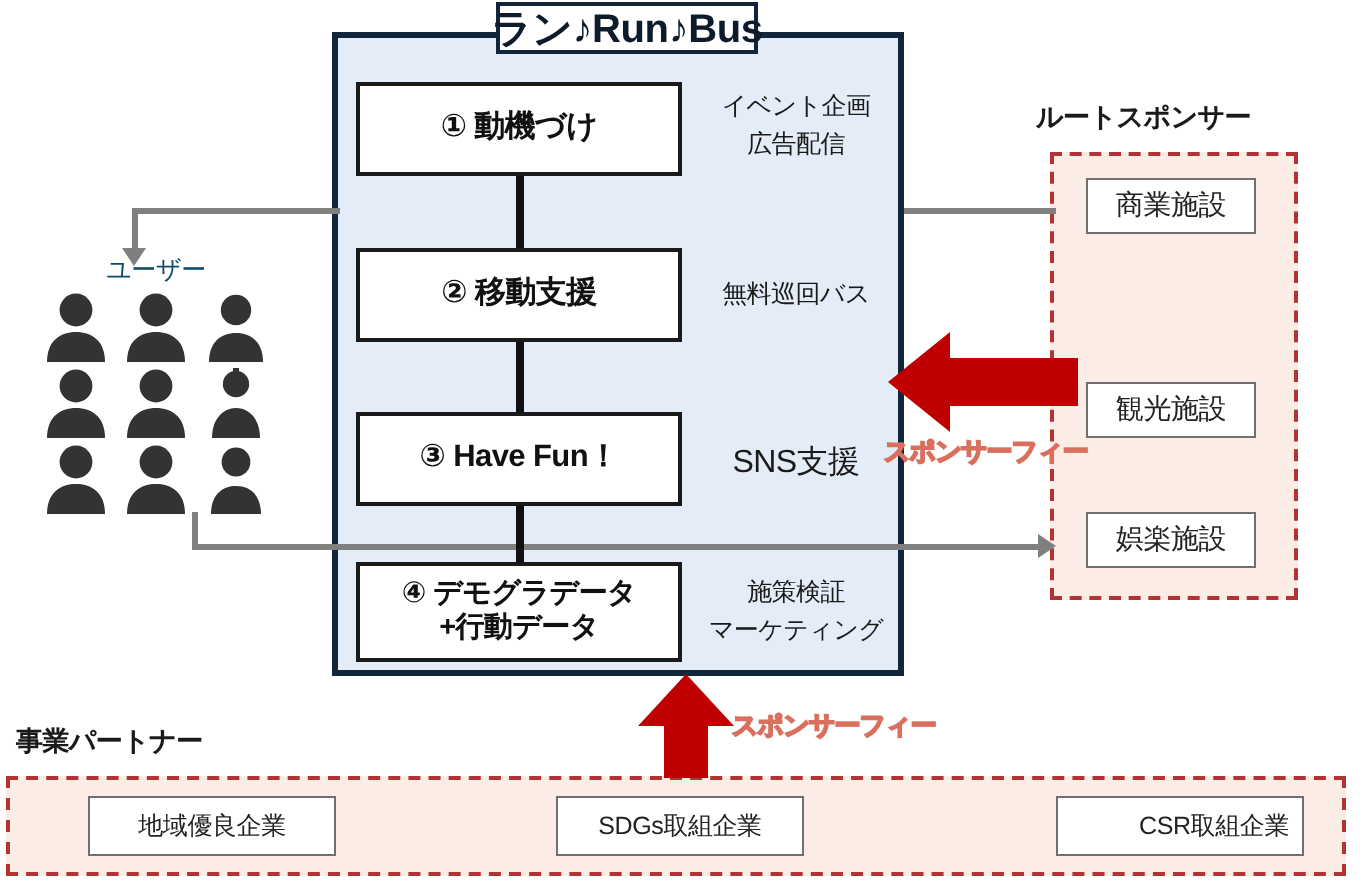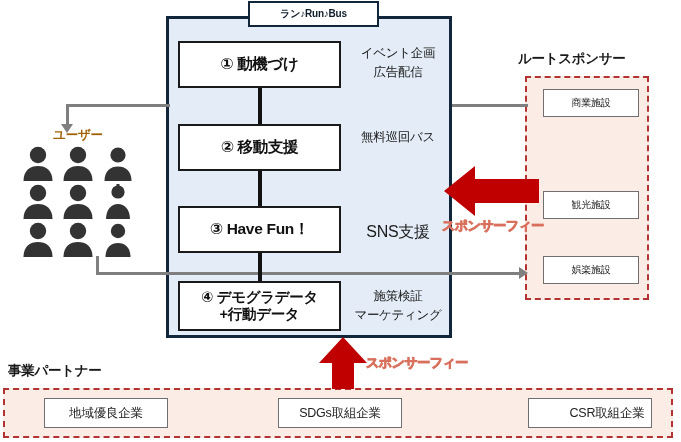--- a/index.html
+++ b/index.html
@@ -34,21 +34,21 @@
     left: 248px;
     top: 1px;
     width: 131px;
     height: 26px;
     background: #ffffff;
     border: 2px solid #11263a;
     box-sizing: border-box;
     display: flex;
     align-items: center;
     justify-content: center;
-    font-size: 10px;
+    font-size: 20px;
     font-weight: bold;
     color: #0d1b2a;
     letter-spacing: -0.2px;
     white-space: nowrap;
     z-index: 6;
   }
 
   
   .step-box {
     position: absolute;
@@ -92,35 +92,34 @@
     width: 100px;
     text-align: center;
     font-size: 12.5px;
     font-weight: normal;
     color: #1a1a1a;
     line-height: 1.55;
     letter-spacing: -0.3px;
     z-index: 4;
   }
   .cap-1 { top: 44px; }
-  .cap-2 { top: 128px; }
+  .cap-2 { top: 138px; }
   .cap-3 { top: 220px; font-size: 16px; }
   .cap-4 { top: 287px; }
 
   
   .users-label {
     position: absolute;
     left: 22px;
     top: 127px;
     width: 112px;
     text-align: center;
     font-size: 12.5px;
-    color: #a16207;
+    color: #0c4a6e;
     letter-spacing: -0.2px;
-    font-weight: bold;
   }
   .users-grid {
     position: absolute;
     left: 18px;
     top: 144px;
     width: 120px;
     display: grid;
     grid-template-columns: repeat(3, 40px);
     grid-template-rows: repeat(3, 38px);
   }
@@ -184,29 +183,29 @@
     top: 76px;
     width: 124px;
     height: 224px;
     background: #fcece6;
     border: 2px dashed #b33232;
     box-sizing: border-box;
   }
   .sponsor-item {
     position: absolute;
     left: 543px;
-    width: 96px;
+    width: 85px;
     height: 28px;
     background: #ffffff;
     border: 1.5px solid #6f6f6f;
     box-sizing: border-box;
     display: flex;
     align-items: center;
     justify-content: center;
-    font-size: 10px;
+    font-size: 14px;
     color: #222222;
     letter-spacing: -0.2px;
     z-index: 3;
   }
   .sp-1 { top: 89px; }
   .sp-2 { top: 191px; }
   .sp-3 { top: 256px; }
 
   
   .partner-label {

